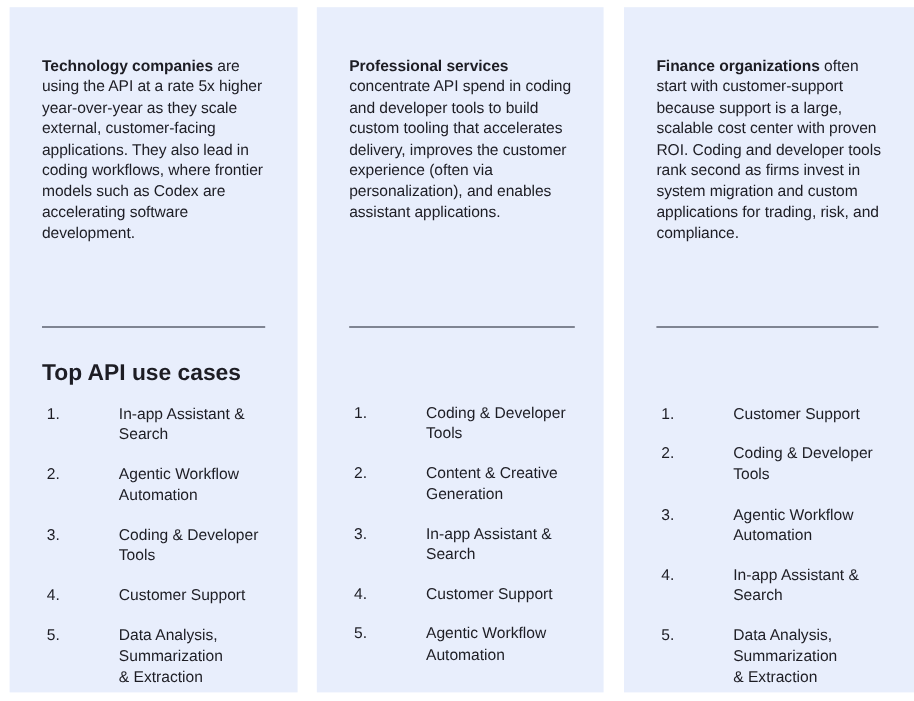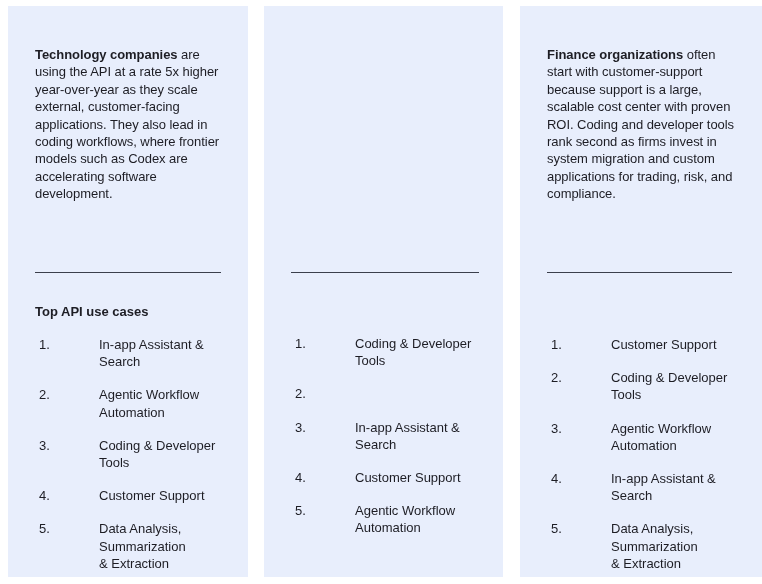--- a/index.html
+++ b/index.html
@@ -46,21 +46,21 @@
       height: 0;
       border-top: 1px solid #3b3f4c;
     }
     #panel-1 .divider { width: 188px; }
     #panel-2 .divider { width: 185px; }
 
     .list-heading {
       position: absolute;
       top: 297px;
       left: 27px;
-      font-size: 13px;
+      font-size: 19px;
       font-weight: 700;
       line-height: 17px;
       margin: 0;
     }
     .use-case-list {
       position: absolute;
       left: 31px;
       width: 190px;
       list-style: none;
       margin: 0;
@@ -113,28 +113,31 @@
     <li>
         <span class="num">5.</span>
         <span class="label">Data Analysis,
 Summarization
 &amp; Extraction</span>
       </li>
   </ol>
 </section>
 
 <section class="panel" id="panel-1">
+  <p class="summary"><b>Professional services</b><br><span> concentrate API spend in coding and developer tools to build custom tooling that accelerates delivery, improves the customer experience (often via personalization), and enables assistant applications.</span></p>
   <div class="divider"></div>
   <ol class="use-case-list">
     <li>
         <span class="num">1.</span>
         <span class="label">Coding &amp; Developer Tools</span>
       </li>
     <li>
         <span class="num">2.</span>
+        <span class="label">Content &amp; Creative
+Generation</span>
       </li>
     <li>
         <span class="num">3.</span>
         <span class="label">In-app Assistant &amp; Search</span>
       </li>
     <li>
         <span class="num">4.</span>
         <span class="label">Customer Support</span>
       </li>
     <li>

